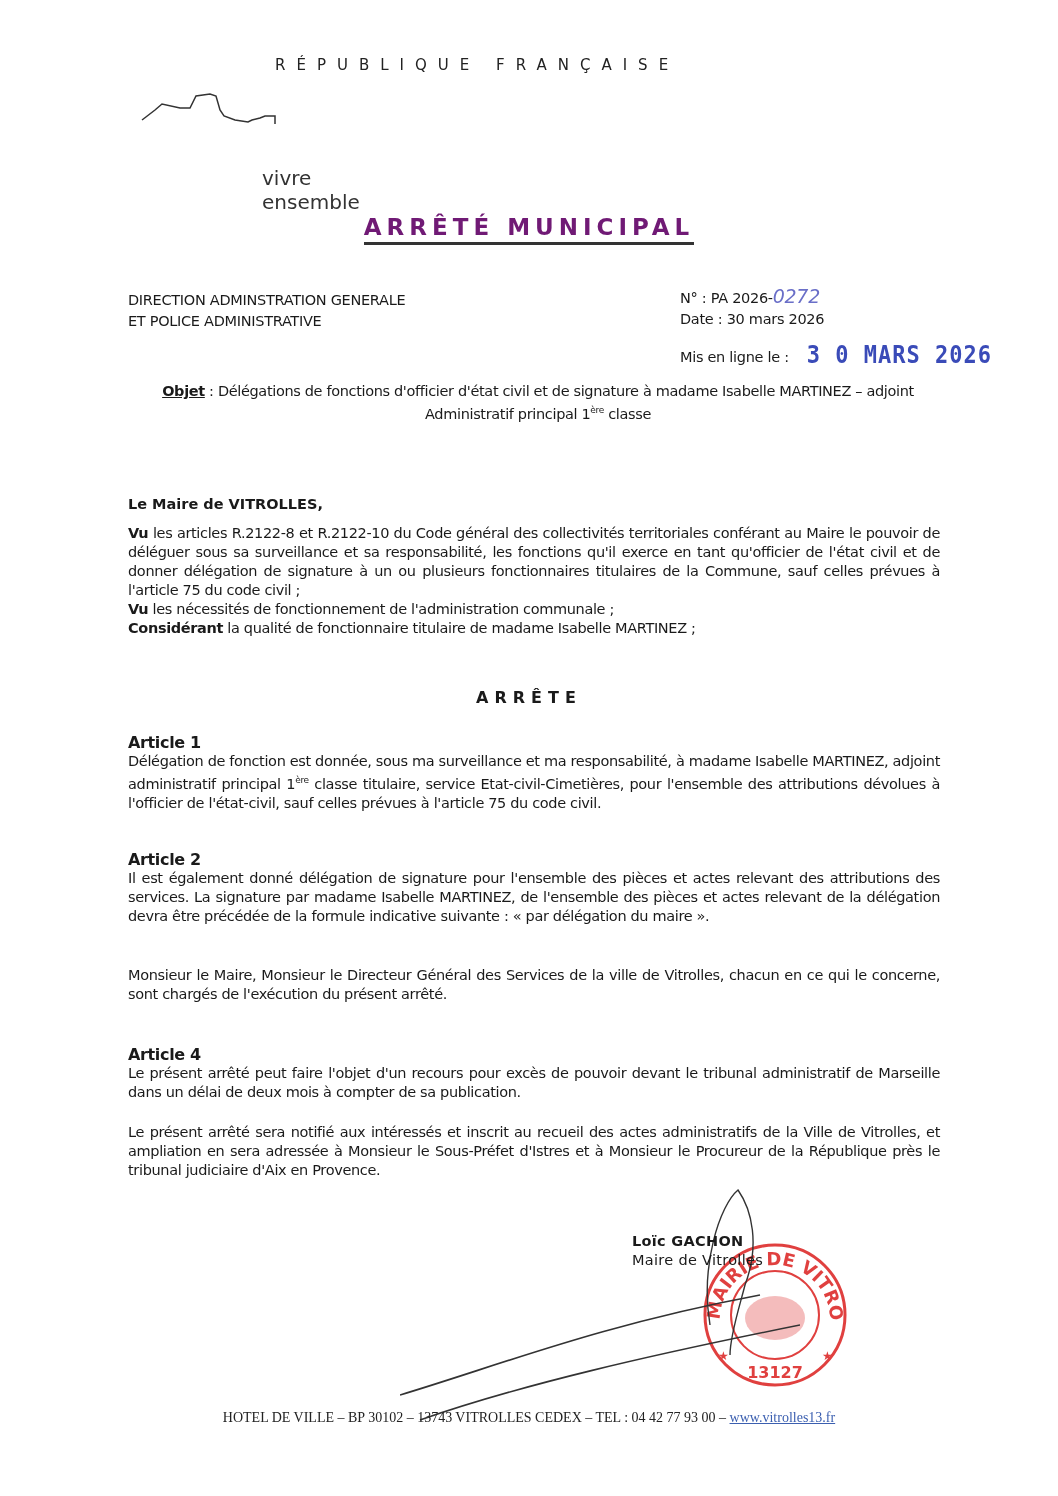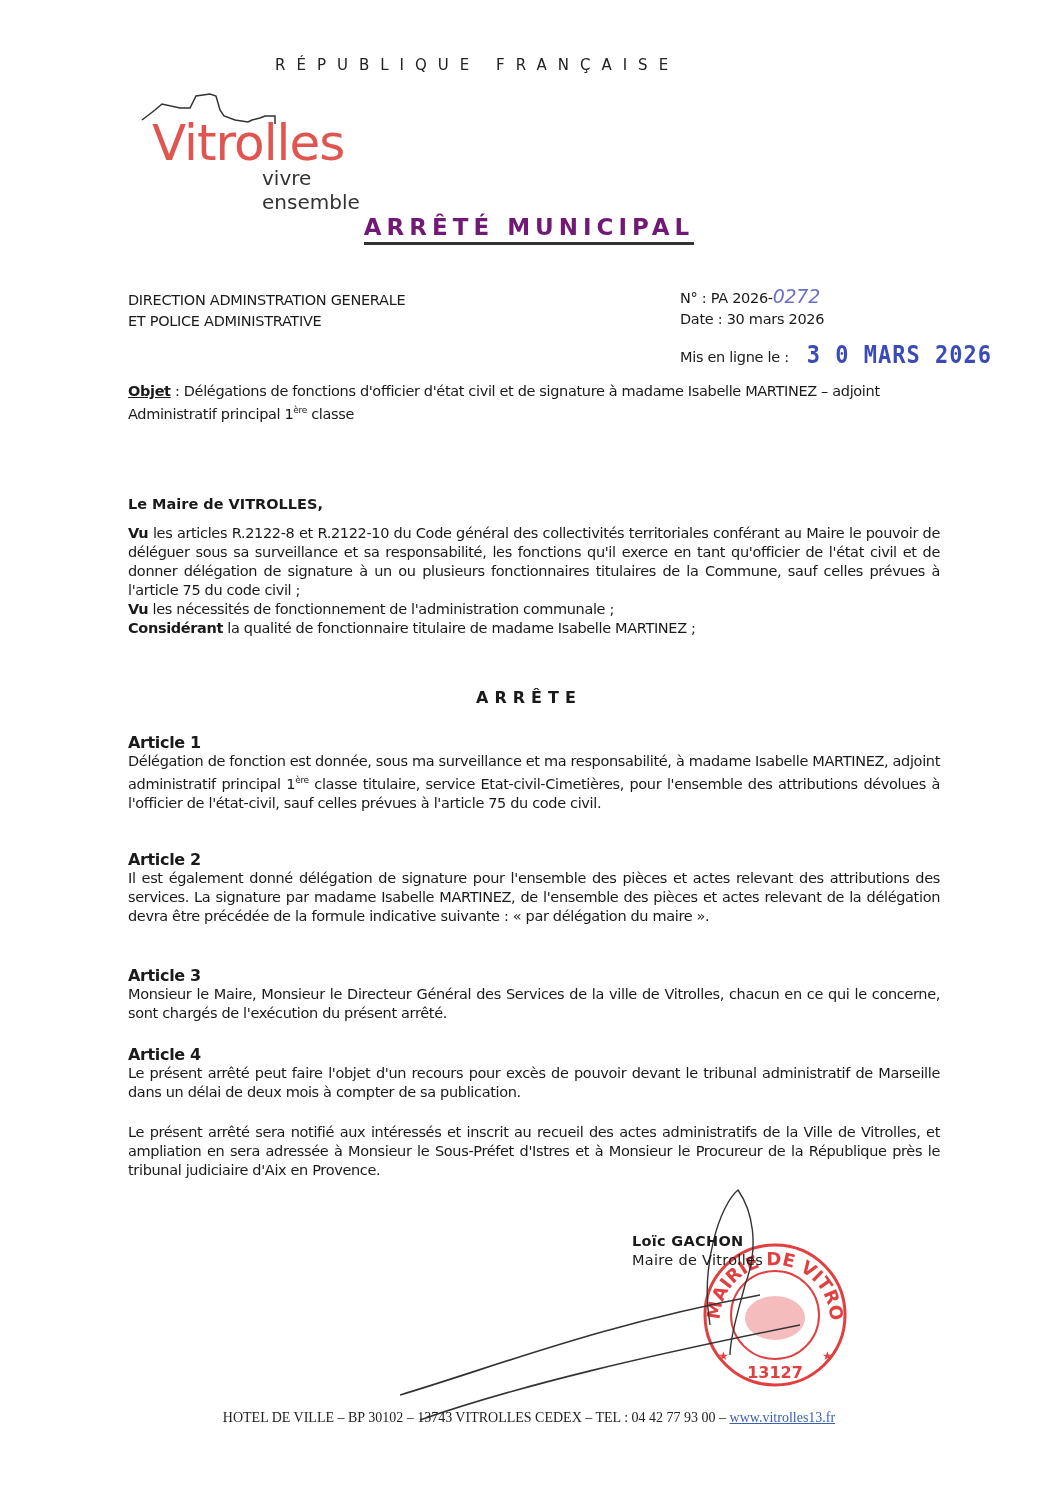--- a/index.html
+++ b/index.html
@@ -15,21 +15,21 @@
   .title { left: 0; width: 1058px; top: 214px; text-align: center; }
   .title span { font-family: "DejaVu Sans", sans-serif; font-weight: bold; font-size: 23px;
                 letter-spacing: 5px; color: #701a75; border-bottom: 3px solid #333; padding-bottom: 2px; }
   .dept { left: 128px; top: 290px; font-size: 14.5px; line-height: 21px; letter-spacing: -0.3px; }
   .meta { left: 680px; top: 286px; font-size: 14.5px; line-height: 21px; letter-spacing: -0.3px; }
   .handnum { font-family: "DejaVu Sans", sans-serif; color: #6a6fc8; font-size: 19px; font-style: italic; }
   .online { left: 680px; top: 342px; font-size: 14.5px; letter-spacing: -0.3px; }
   .stamp-date { font-family: "DejaVu Sans Mono", monospace; font-weight: bold; color: #3a4bb8;
                 font-size: 22px; margin-left: 18px; letter-spacing: 1px; transform: scaleY(1.1); display:inline-block; }
   .text { font-size: 14.5px; line-height: 19px; letter-spacing: -0.35px; }
-  .objet { left: 128px; top: 382px; width: 820px; }
+  .objet { left: 128px; top: 382px; width: 820px; text-align: center; }
   .u { text-decoration: underline; font-weight: bold; }
   .maire { left: 128px; top: 496px; font-weight: bold; font-size: 14.5px; }
   .vu { left: 128px; top: 524px; width: 812px; text-align: justify; }
   .arrete { left: 0; width: 1058px; top: 688px; text-align: center; font-weight: bold; font-size: 16px; letter-spacing: 6px; }
   .article { left: 128px; width: 812px; text-align: justify; }
   .article h3 { margin: 0; font-size: 16px; font-weight: bold; line-height: 19px; }
   .article p { margin: 0; }
   .signer { left: 632px; top: 1232px; font-size: 14.5px; line-height: 19px; letter-spacing: 0.3px; }
   .footer { left: 0; width: 1058px; top: 1410px; text-align: center; font-family: "Liberation Serif", serif; font-size: 14px; color: #222; }
   .footer a { color: #3b5fb0; text-decoration: underline; }
@@ -39,21 +39,20 @@
 </style>
 </head>
 <body>
 
 <div class="abs republic">RÉPUBLIQUE FRANÇAISE</div>
 
 <div class="abs logo">
   <svg width="260" height="40" style="position:absolute;left:0;top:0">
     <polyline points="2,30 15,20 22,14 40,18 50,18 56,6 70,4 76,6 80,20 84,26 95,30 108,32 112,30 120,28 125,26 135,26 135,34" fill="none" stroke="#333" stroke-width="1.5"></polyline>
   </svg>
-  <div class="logo-word">Vitrolles</div>
   <div class="logo-tag">vivre ensemble</div>
 </div>
 
 <div class="abs title"><span>ARRÊTÉ MUNICIPAL</span></div>
 
 <div class="abs dept">
   <div>DIRECTION ADMINSTRATION GENERALE</div>
   <div>ET POLICE ADMINISTRATIVE</div>
 </div>
 
@@ -82,21 +81,20 @@
 
 <div class="abs text article" style="top:733px">
   <h3>Article 1</h3>
   <p><span>Délégation de fonction est donnée, sous ma surveillance et ma responsabilité, à madame Isabelle MARTINEZ, adjoint administratif principal 1</span><sup>ère</sup><span> classe titulaire, service Etat-civil-Cimetières, pour l'ensemble des attributions dévolues à l'officier de l'état-civil, sauf celles prévues à l'article 75 du code civil.</span></p>
 </div>
 <div class="abs text article" style="top:850px">
   <h3>Article 2</h3>
   <p>Il est également donné délégation de signature pour l'ensemble des pièces et actes relevant des attributions des services. La signature par madame Isabelle MARTINEZ, de l'ensemble des pièces et actes relevant de la délégation devra être précédée de la formule indicative suivante : « par délégation du maire ».</p>
 </div>
 <div class="abs text article" style="top:966px">
-  <h3>Article 3</h3>
   <p>Monsieur le Maire, Monsieur le Directeur Général des Services de la ville de Vitrolles, chacun en ce qui le concerne, sont chargés de l'exécution du présent arrêté.</p>
 </div>
 <div class="abs text article" style="top:1045px">
   <h3>Article 4</h3>
   <p>Le présent arrêté peut faire l'objet d'un recours pour excès de pouvoir devant le tribunal administratif de Marseille dans un délai de deux mois à compter de sa publication.</p>
 </div>
 <div class="abs text article" style="top:1123px">
   <p>Le présent arrêté sera notifié aux intéressés et inscrit au recueil des actes administratifs de la Ville de Vitrolles, et ampliation en sera adressée à Monsieur le Sous-Préfet d'Istres et à Monsieur le Procureur de la République près le tribunal judiciaire d'Aix en Provence.</p>
 </div>
 

